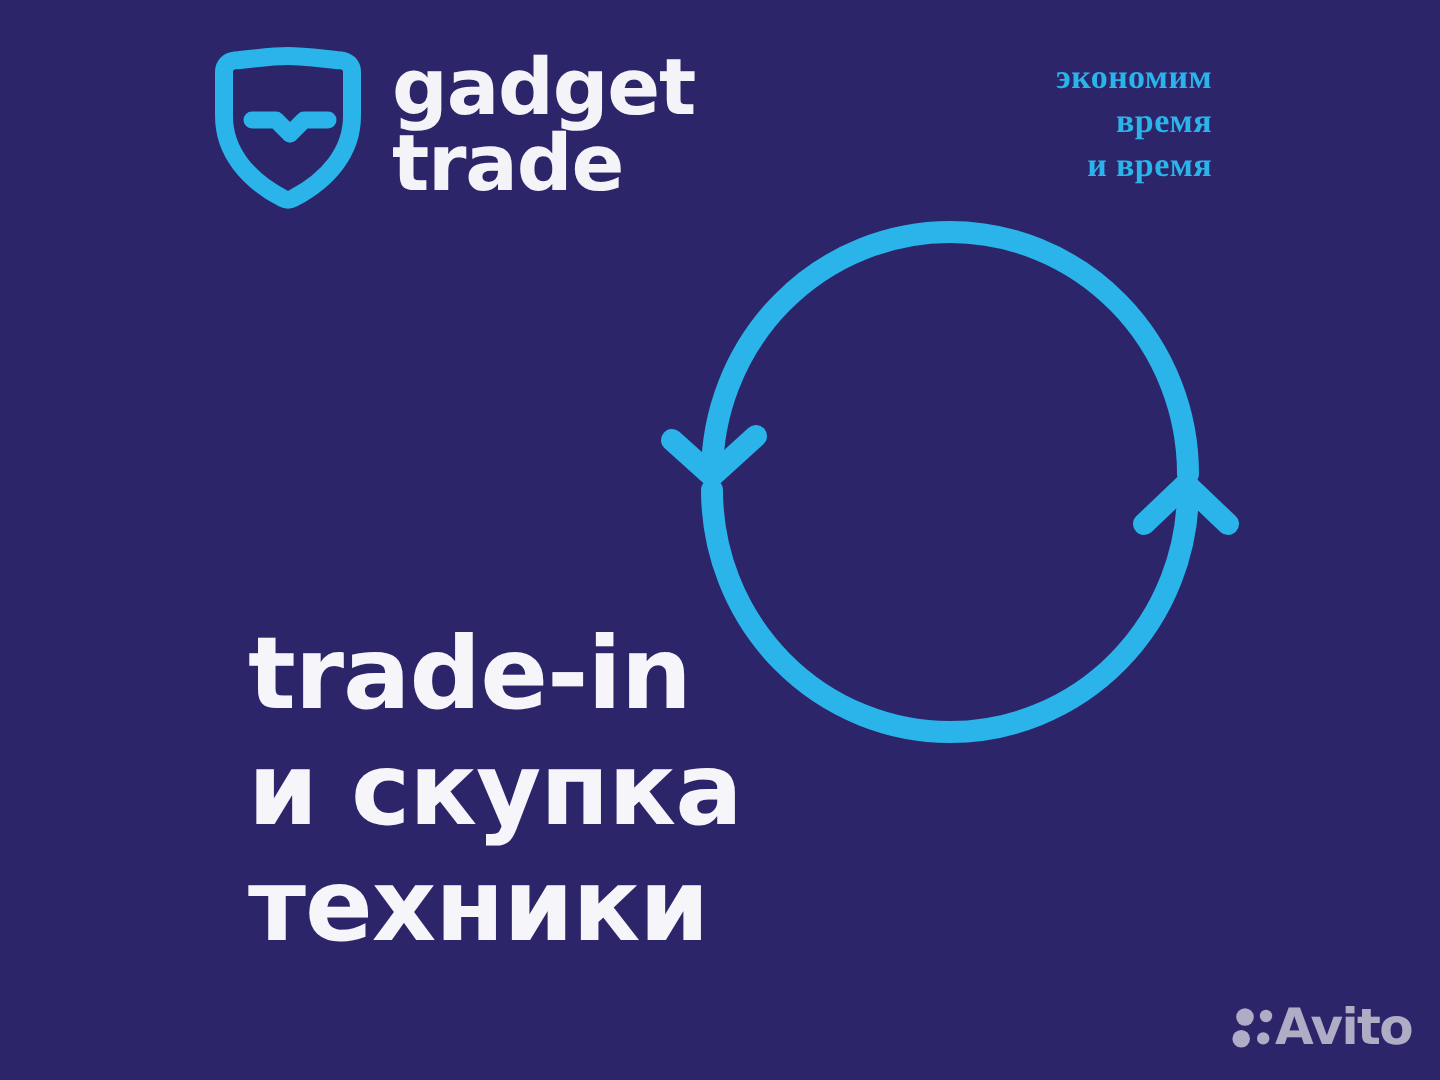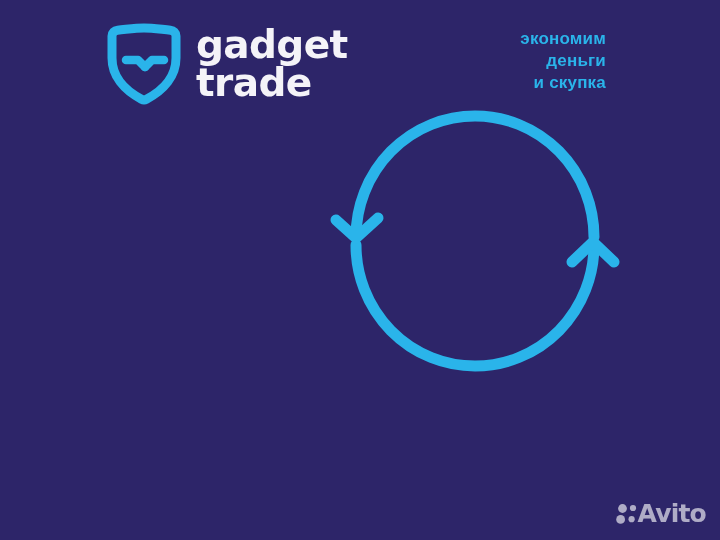--- a/index.html
+++ b/index.html
@@ -49,21 +49,21 @@
 
   
   #tagline {
     position: absolute;
     right: 114px;
     top: 28px;
     text-align: right;
     line-height: 1.28;
   }
   .tagline-line {
-    font-family: Liberation Sans, sans-serif;
+    font-family: Liberation Serif, serif;
     display: block;
     font-weight: 700;
     font-size: 17px;
     letter-spacing: 0.2px;
     color: #2ab4ea;
   }
 
   
   #cycle-graphic {
     position: absolute;
@@ -135,37 +135,42 @@
     </span>
 
     <span id="brand-wordmark">
       <span class="wordmark-line">gadget</span>
       <span class="wordmark-line">trade</span>
     </span>
   </div>
 
   <div id="tagline">
     <span class="tagline-line">экономим</span>
-    <span class="tagline-line">деньги</span>
-    <span class="tagline-line">и скупка</span>
+    <span class="tagline-line">время</span>
+    <span class="tagline-line">и время</span>
   </div>
 
   <div id="cycle-graphic">
     <svg viewBox="0 0 290 285" fill="none" aria-hidden="true">
 
       <path d="M26 141 A119 121 0 0 1 264 141" stroke="#2ab4ea" stroke-width="11" stroke-linecap="round"></path>
 
       <path d="M264 149 A119 121 0 0 1 26 149" stroke="#2ab4ea" stroke-width="11" stroke-linecap="round"></path>
 
       <path d="M6 124 L26 142 L48 122" stroke="#2ab4ea" stroke-width="11" stroke-linecap="round" stroke-linejoin="round"></path>
 
       <path d="M242 166 L263 146 L284 166" stroke="#2ab4ea" stroke-width="11" stroke-linecap="round" stroke-linejoin="round"></path>
     </svg>
   </div>
 
+  <div id="headline">
+    <span class="headline-line">trade-in</span>
+    <span class="headline-line">и скупка</span>
+    <span class="headline-line">техники</span>
+  </div>
 
   <div id="avito-watermark">
     <span>
       <svg id="avito-dots" viewBox="0 0 22 22" aria-hidden="true">
         <circle cx="6.5" cy="5.5" r="4.4" fill="#ffffff"></circle>
         <circle cx="17" cy="5" r="3.1" fill="#ffffff"></circle>
         <circle cx="4.6" cy="16.4" r="4.4" fill="#ffffff"></circle>
         <circle cx="15.6" cy="16.2" r="3.1" fill="#ffffff"></circle>
       </svg>
     </span>

